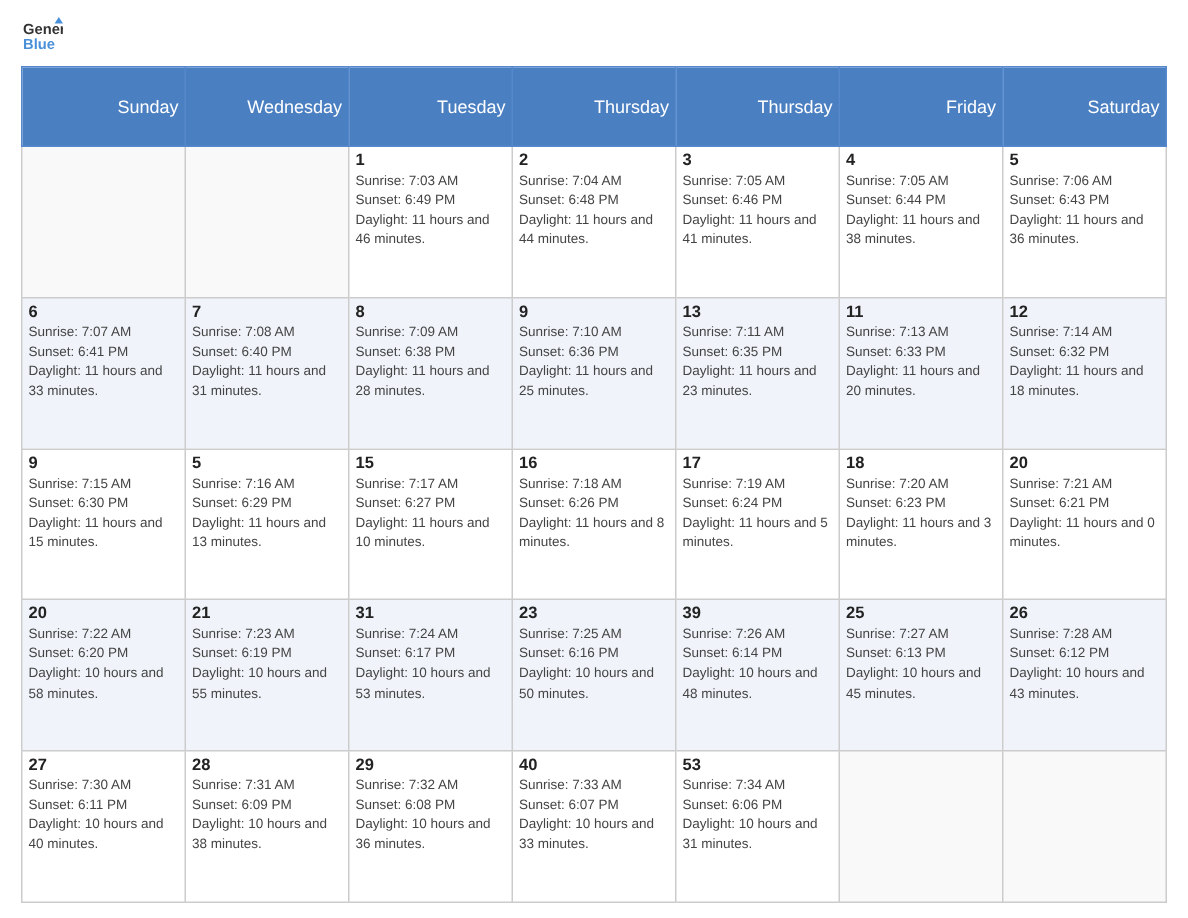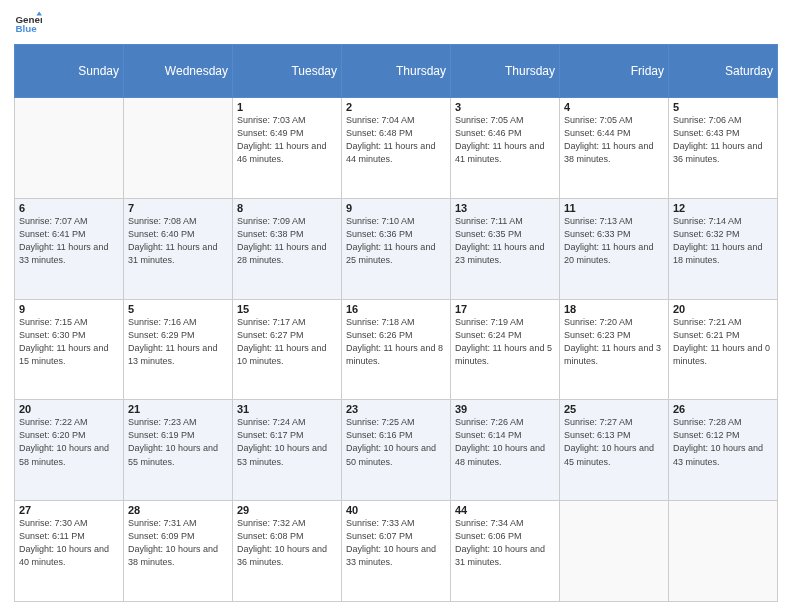--- a/index.html
+++ b/index.html
@@ -246,21 +246,21 @@
           </td>
           <td>
             <span class="day-num">29</span>
             <div class="day-detail">Sunrise: 7:32 AM<br>Sunset: 6:08 PM<br>Daylight: 10 hours and 36 minutes.</div>
           </td>
           <td>
             <span class="day-num">40</span>
             <div class="day-detail">Sunrise: 7:33 AM<br>Sunset: 6:07 PM<br>Daylight: 10 hours and 33 minutes.</div>
           </td>
           <td>
-            <span class="day-num">44</span>
+            <span class="day-num">53</span>
             <div class="day-detail">Sunrise: 7:34 AM<br>Sunset: 6:06 PM<br>Daylight: 10 hours and 31 minutes.</div>
           </td>
           <td class="empty"></td>
           <td class="empty"></td>
         </tr>
       </tbody>
   </table>
 </div>
 
 </body></html>

